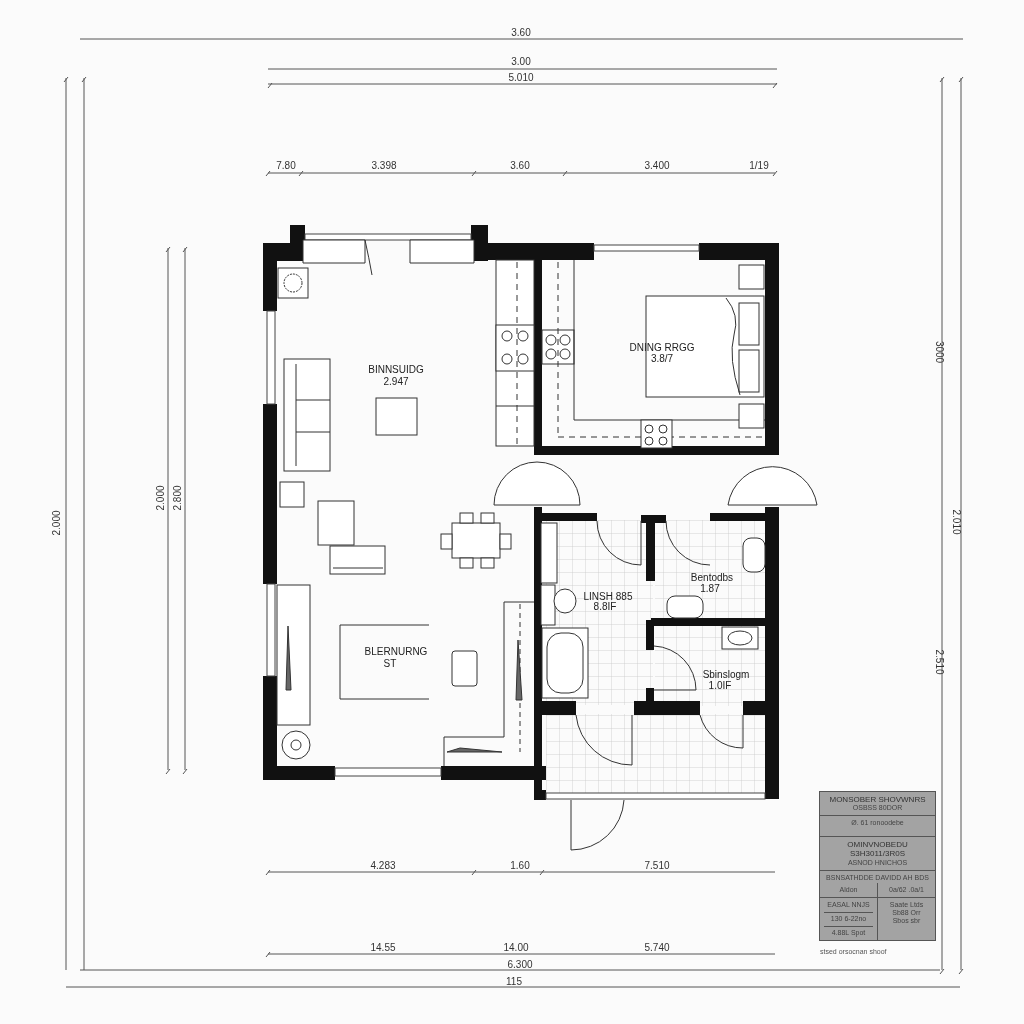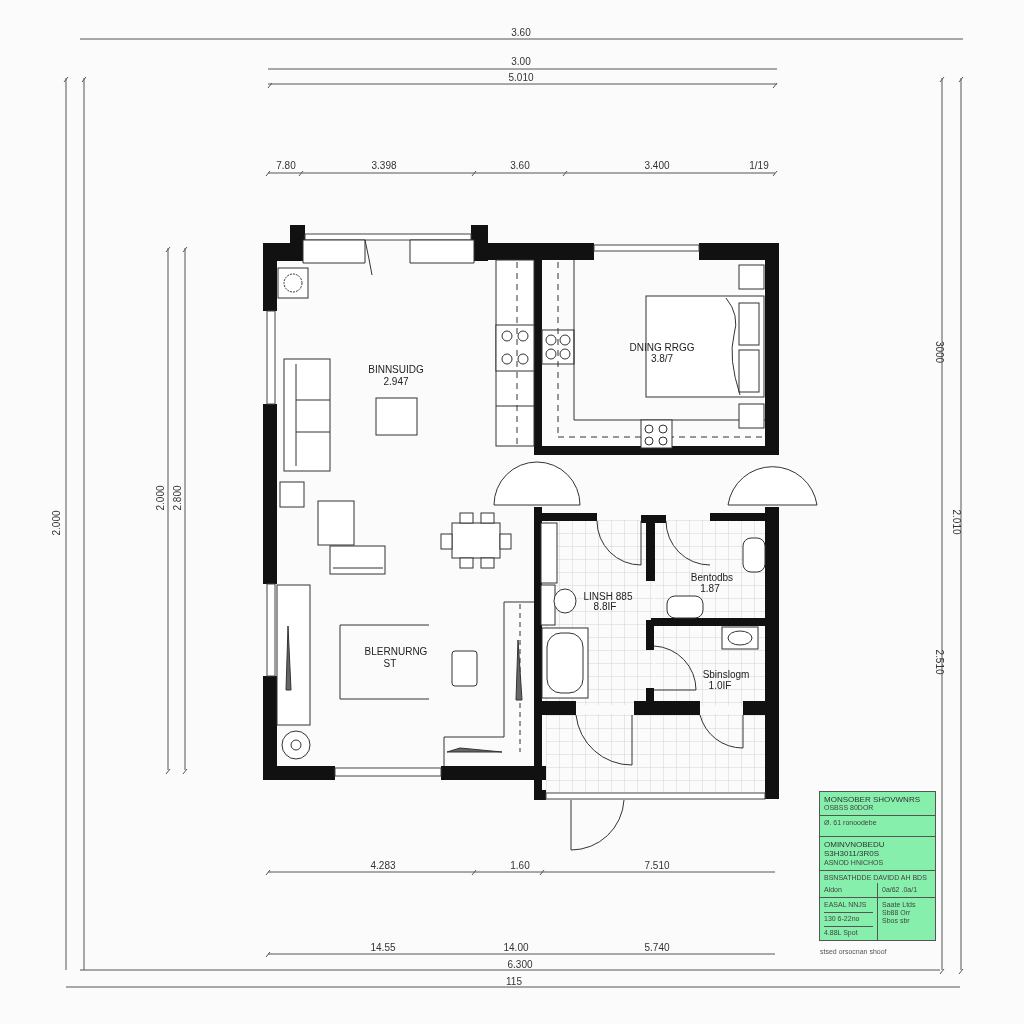--- a/index.html
+++ b/index.html
@@ -1,20 +1,20 @@
 <!DOCTYPE html>
 <html><head>
 <meta charset="utf-8">
 <style>
   html,body{margin:0;padding:0;background:#fbfbfb;}
   body{width:1024px;height:1024px;position:relative;overflow:hidden;font-family:"Liberation Sans",sans-serif;color:#222;}
   svg{position:absolute;left:0;top:0;}
   .dim{font-family:"Liberation Sans",sans-serif;font-size:10px;fill:#333;}
   .lbl{font-family:"Liberation Sans",sans-serif;font-size:10px;fill:#222;}
-  .tb{position:absolute;left:819px;top:791px;width:115px;border:1px solid #555;background:#86efac;font-size:7px;color:#444;line-height:1.15;}
+  .tb{position:absolute;left:819px;top:791px;width:115px;border:1px solid #555;background:#a3a3a3;font-size:7px;color:#444;line-height:1.15;text-align:center;}
   .tb .row{border-bottom:1px solid #555;padding:3px 4px;}
   .tb .row:last-child{border-bottom:none;}
   .tb .big{font-size:8px;color:#333;}
   .tb .split{display:flex;padding:0;}
   .tb .split > div{flex:1;padding:3px 4px;}
   .tb .split > div:first-child{border-right:1px solid #555;}
   .tb-foot{position:absolute;left:820px;top:948px;font-size:7px;color:#555;}
 </style>
 </head>
 <body>

